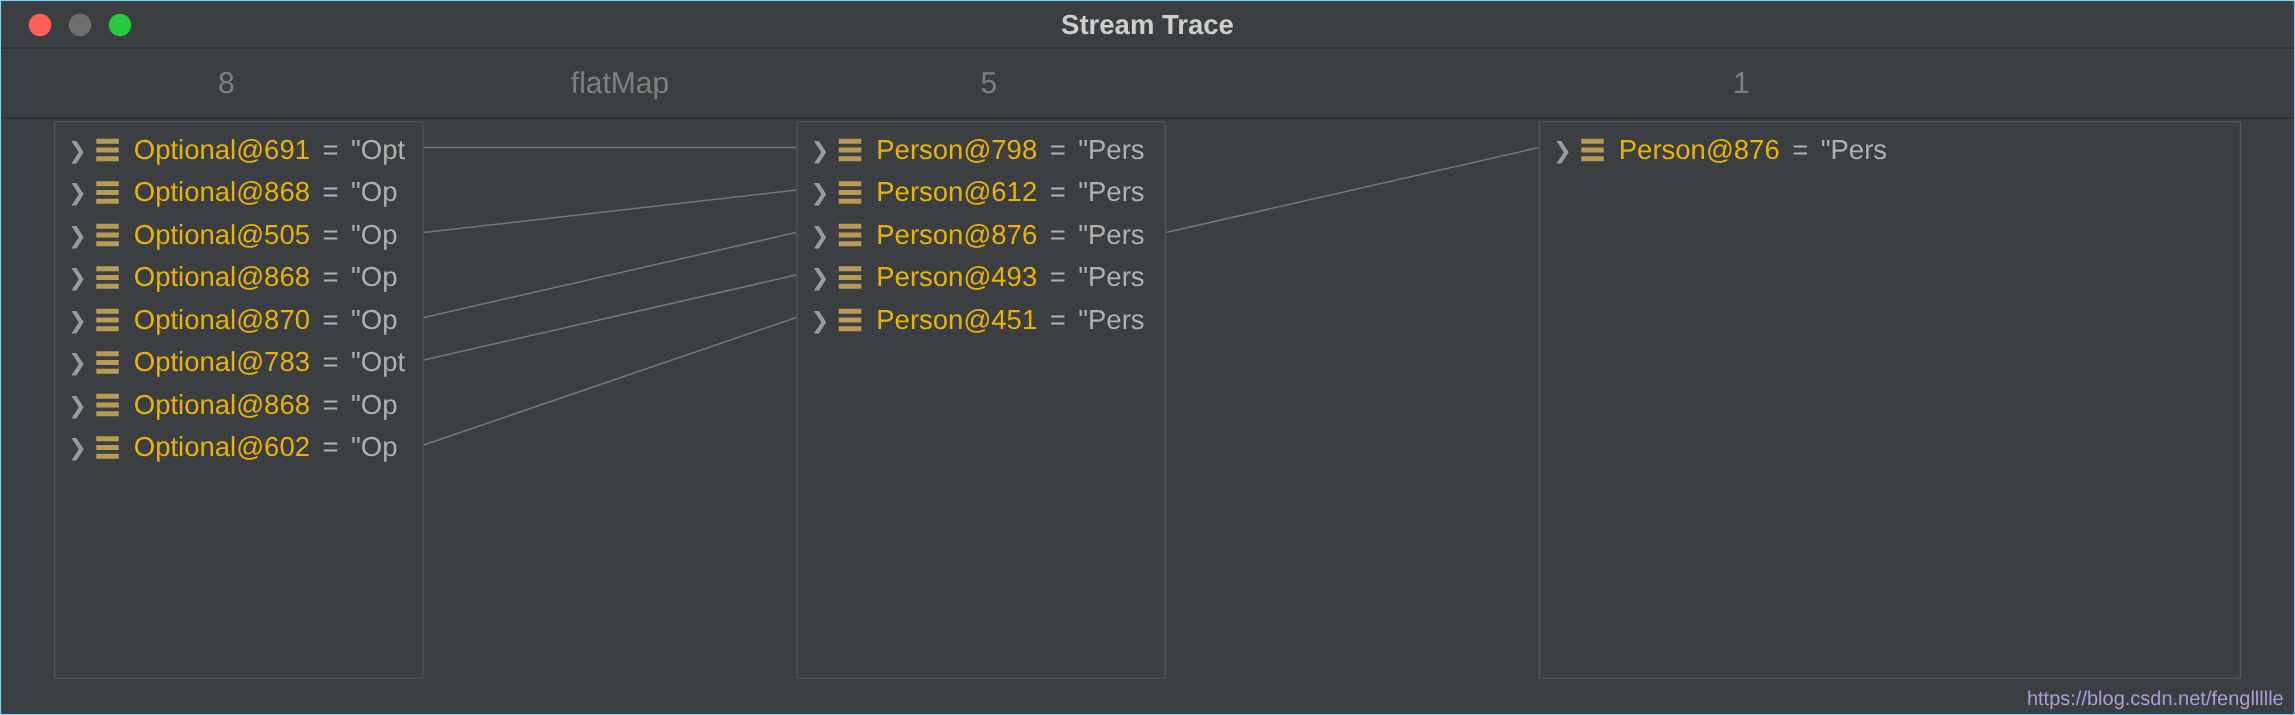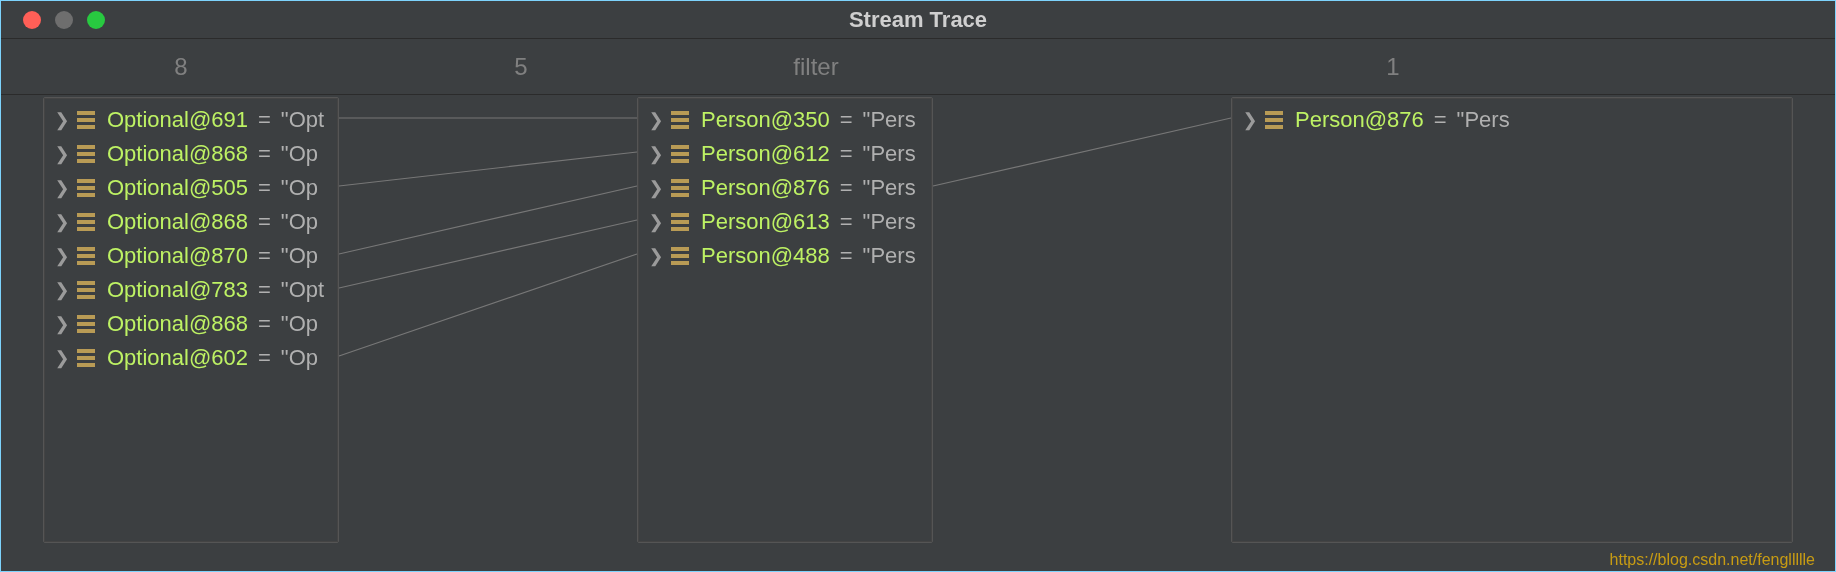--- a/index.html
+++ b/index.html
@@ -110,61 +110,61 @@
     display: inline-flex;
     flex-direction: column;
     justify-content: space-between;
     margin-right: 4px;
   }
   .obj-icon span {
     display: block;
     height: 4px;
     background: #b99b55;
   }
-  .obj-name { color: #bef264; }
+  .obj-name { color: #eab308; }
   .eq { color: #b0b0b0; padding: 0 2px; }
   .val { color: #b0b0b0; }
   svg.connectors {
     position: absolute;
     inset: 0;
     width: 100%;
     height: 100%;
     pointer-events: none;
   }
   .connectors line {
     stroke: #777;
     stroke-width: 1.2;
   }
   .watermark {
     position: absolute;
-    right: 20px;
+    right: 8px;
     bottom: 2px;
-    color: #eab308;
+    color: #c4b5fd;
     font-size: 16px;
     opacity: 0.8;
   }
 </style>
 </head>
 <body>
 
 <div class="window">
 
   <div class="titlebar">
     <div class="traffic-lights">
       <div class="tl red"></div>
       <div class="tl yellow"></div>
       <div class="tl green"></div>
     </div>
     <div class="title">Stream Trace</div>
   </div>
 
   <div class="headers">
     <div class="hcell col" style="width:360px">8</div>
+    <div class="hcell op" style="width:270px;flex:none">flatMap</div>
     <div class="hcell col" style="width:320px">5</div>
-    <div class="hcell op" style="width:270px;flex:none">filter</div>
     <div class="hcell col" style="flex:1">1</div>
   </div>
 
   <div class="body">
 
     <svg class="connectors" preserveAspectRatio="none">
 
       <line x1="338" y1="23" x2="636" y2="23"></line>
       <line x1="338" y1="91" x2="636" y2="57"></line>
       <line x1="338" y1="159" x2="636" y2="91"></line>
@@ -270,21 +270,21 @@
 
     <div class="outer c2">
       <div class="panel-inner">
         <div class="row">
           <span class="chev">❯</span>
           <span class="obj-icon">
               <span></span>
               <span></span>
               <span></span>
             </span>
-          <span class="obj-name">Person@350</span>
+          <span class="obj-name">Person@798</span>
           <span class="eq"> = </span>
           <span class="val">"Pers</span>
         </div>
         <div class="row">
           <span class="chev">❯</span>
           <span class="obj-icon">
               <span></span>
               <span></span>
               <span></span>
             </span>
@@ -303,32 +303,32 @@
           <span class="eq"> = </span>
           <span class="val">"Pers</span>
         </div>
         <div class="row">
           <span class="chev">❯</span>
           <span class="obj-icon">
               <span></span>
               <span></span>
               <span></span>
             </span>
-          <span class="obj-name">Person@613</span>
-          <span class="eq"> = </span>
-          <span class="val">"Pers</span>
-        </div>
-        <div class="row">
-          <span class="chev">❯</span>
-          <span class="obj-icon">
-              <span></span>
-              <span></span>
-              <span></span>
-            </span>
-          <span class="obj-name">Person@488</span>
+          <span class="obj-name">Person@493</span>
+          <span class="eq"> = </span>
+          <span class="val">"Pers</span>
+        </div>
+        <div class="row">
+          <span class="chev">❯</span>
+          <span class="obj-icon">
+              <span></span>
+              <span></span>
+              <span></span>
+            </span>
+          <span class="obj-name">Person@451</span>
           <span class="eq"> = </span>
           <span class="val">"Pers</span>
         </div>
       </div>
     </div>
 
     <div class="outer c3" style="left:1230px; right:42px; width:auto;">
       <div class="panel-inner">
         <div class="row">
           <span class="chev">❯</span>

